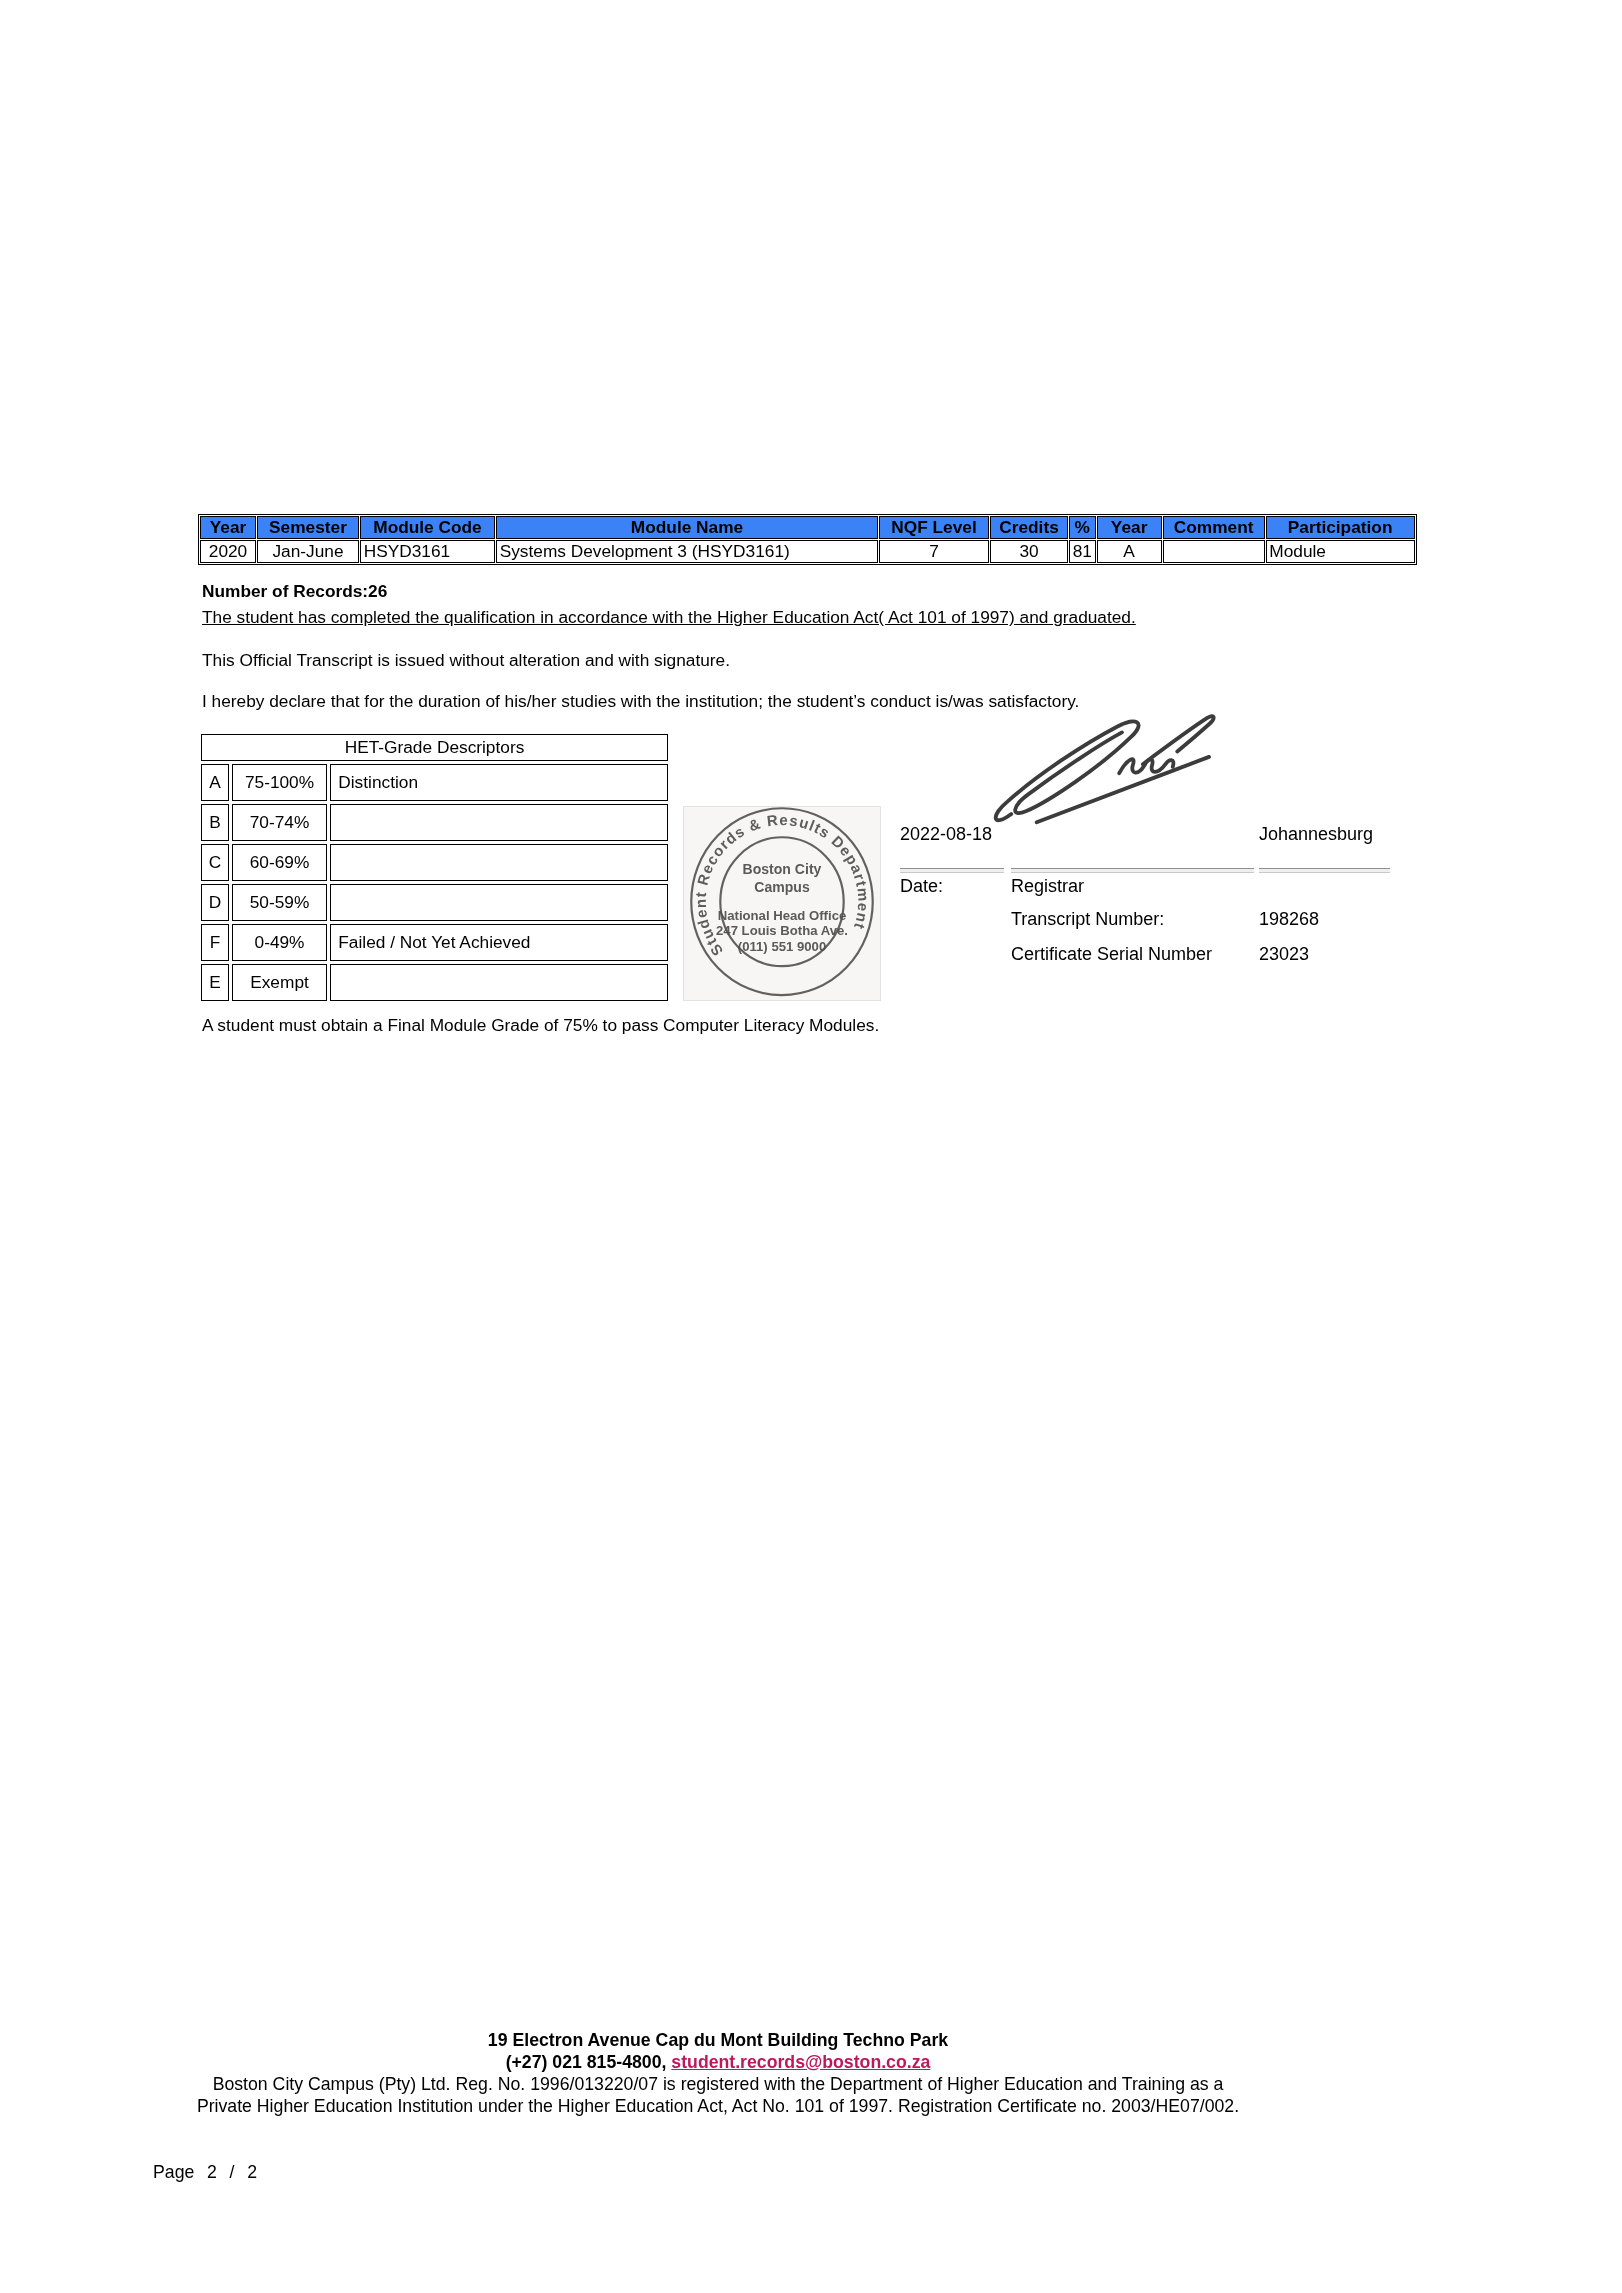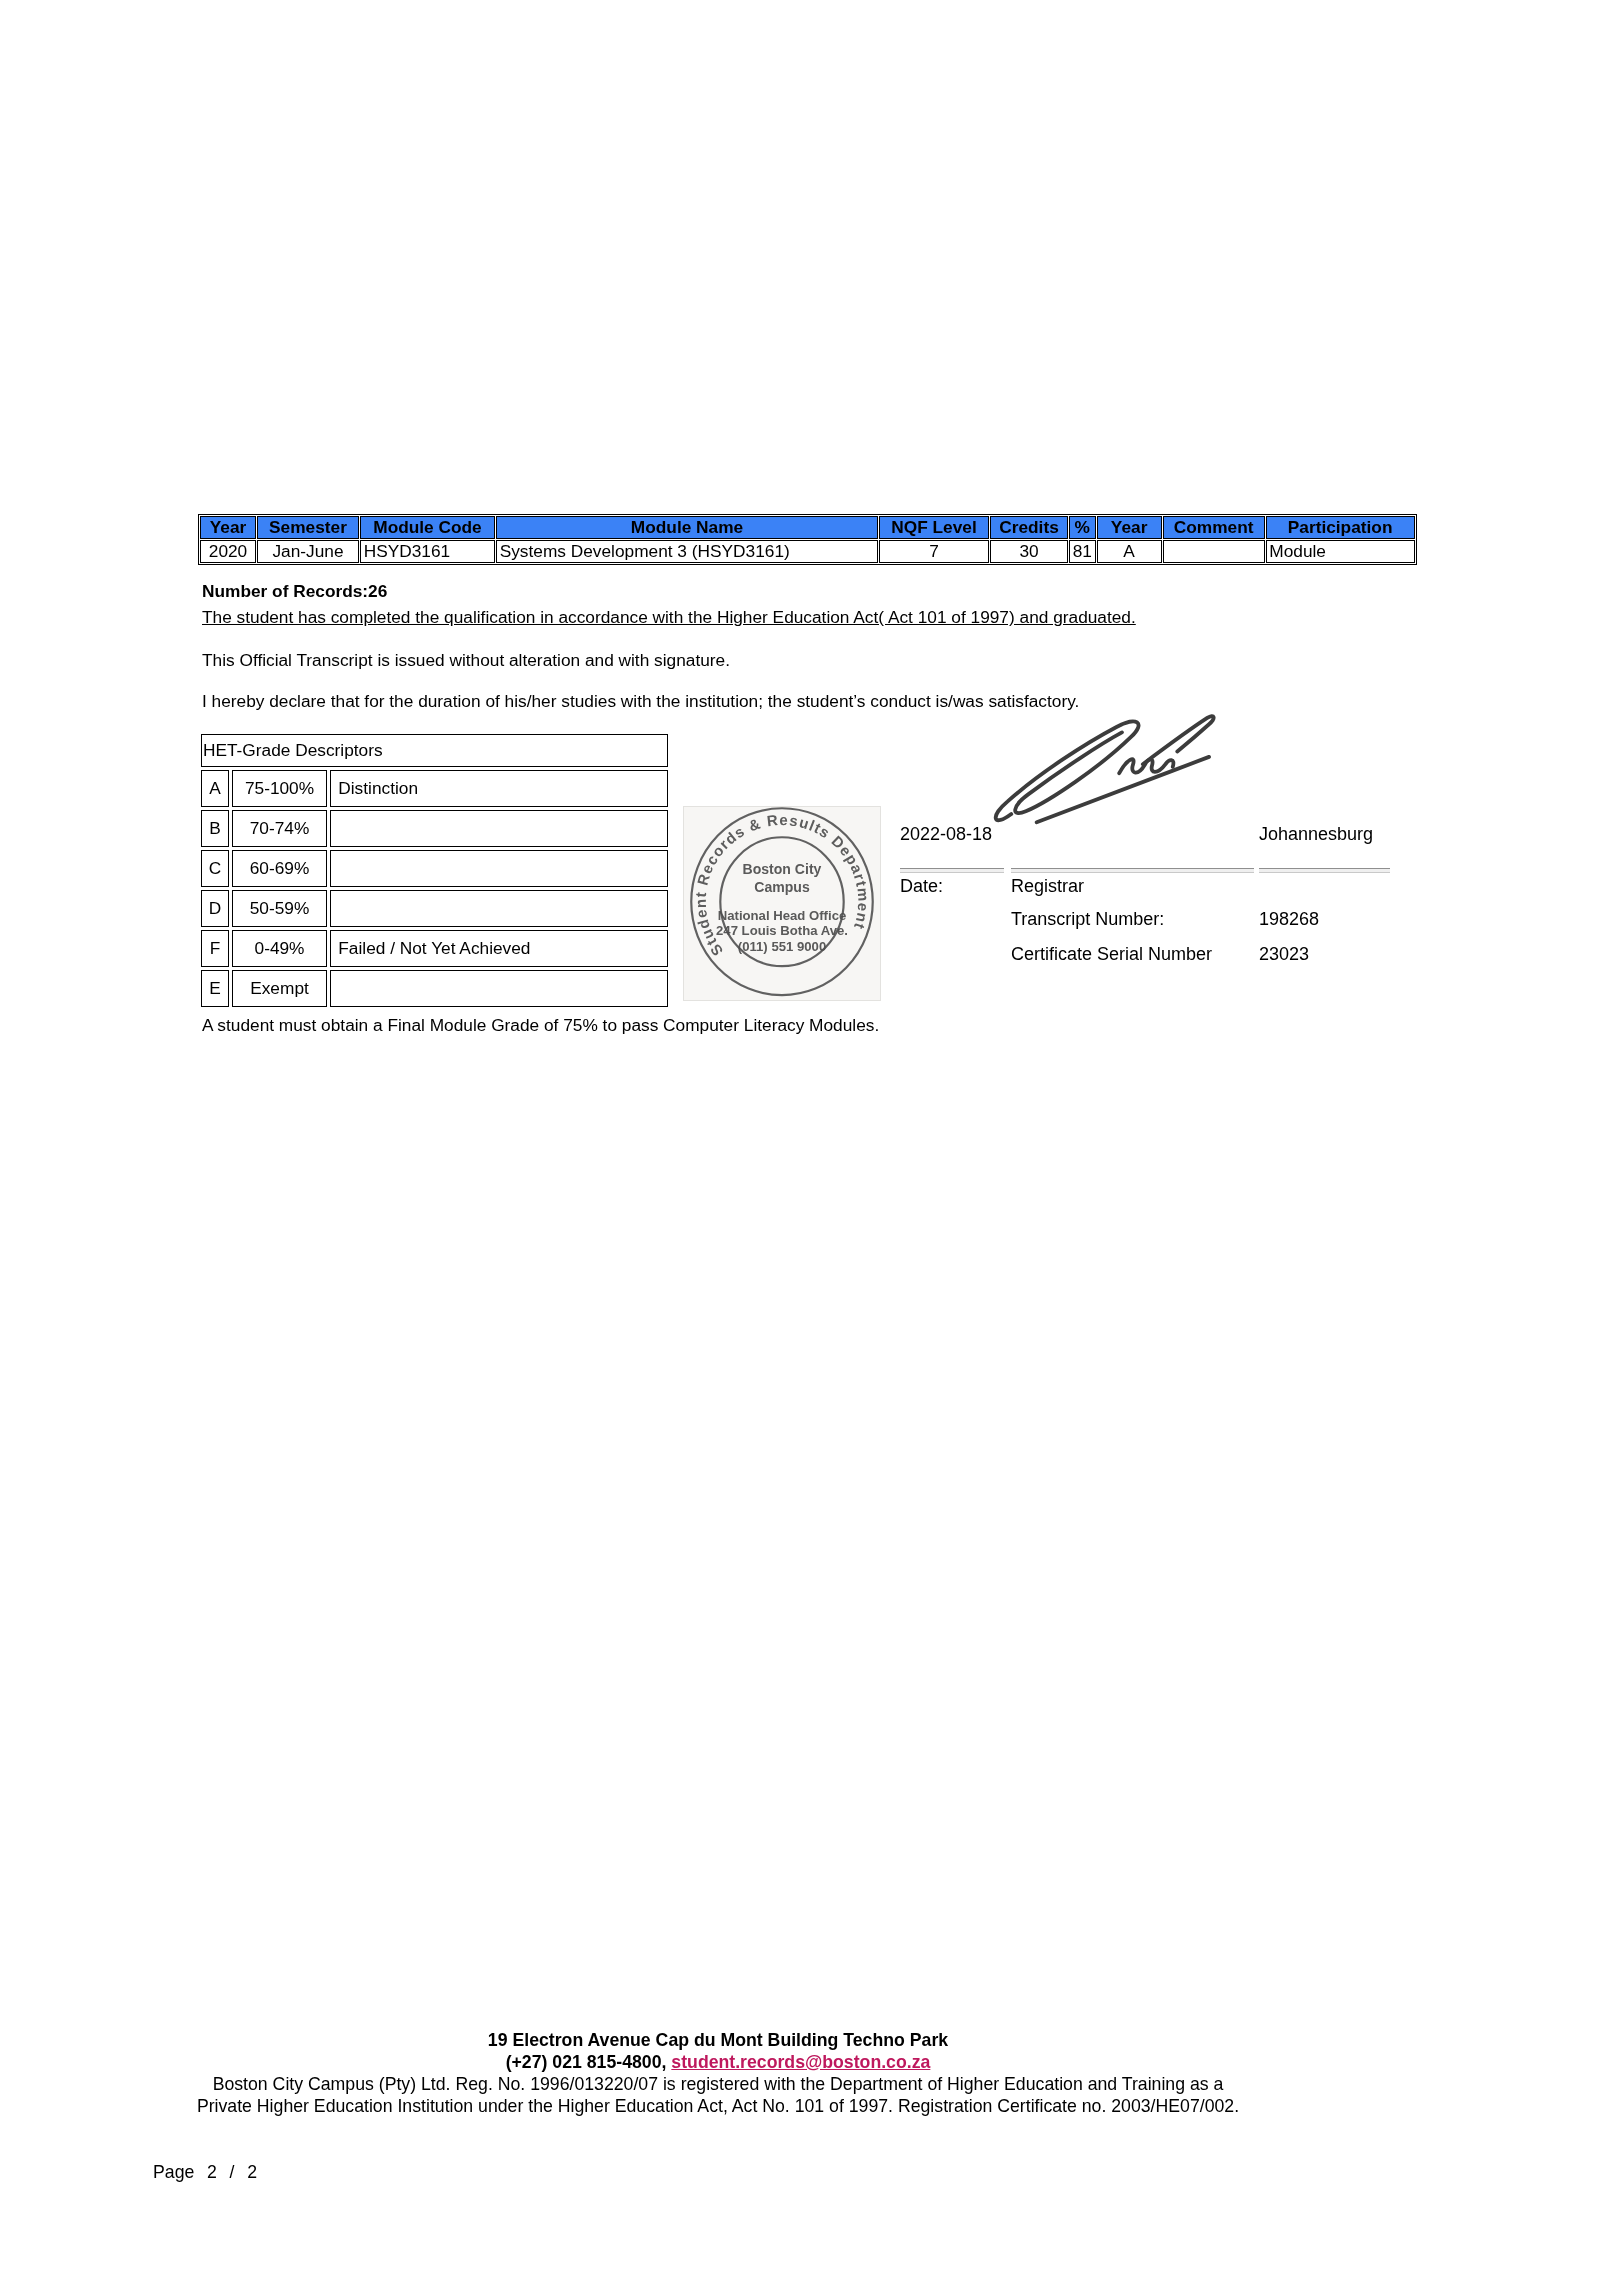--- a/index.html
+++ b/index.html
@@ -30,21 +30,21 @@
 
   
   .grade-table {
     position:absolute; left:198px; top:731px;
     border-collapse:separate; border-spacing:3.6px;
   }
   .grade-table td {
     box-sizing:border-box; border:1.8px solid #000; background:#fff;
     font-size:17.3px; vertical-align:middle;
   }
-  .grade-table .title-cell { height:33px; text-align:left; font-size:17.3px; }
+  .grade-table .title-cell { height:27px; text-align:center; font-size:17.3px; }
   .grade-table .g-letter { width:28px; height:37px; text-align:center; }
   .grade-table .g-range  { width:95px; text-align:center; }
   .grade-table .g-desc   { width:338px; text-align:left; padding:0 7.3px; }
 
   
   .stamp-box {
     position:absolute; left:683px; top:806px; width:196px; height:193px;
     background:#f7f6f4; border:0.9px solid #e3e2df;
   }
   .stamp-box svg { position:absolute; left:0; top:0; }

